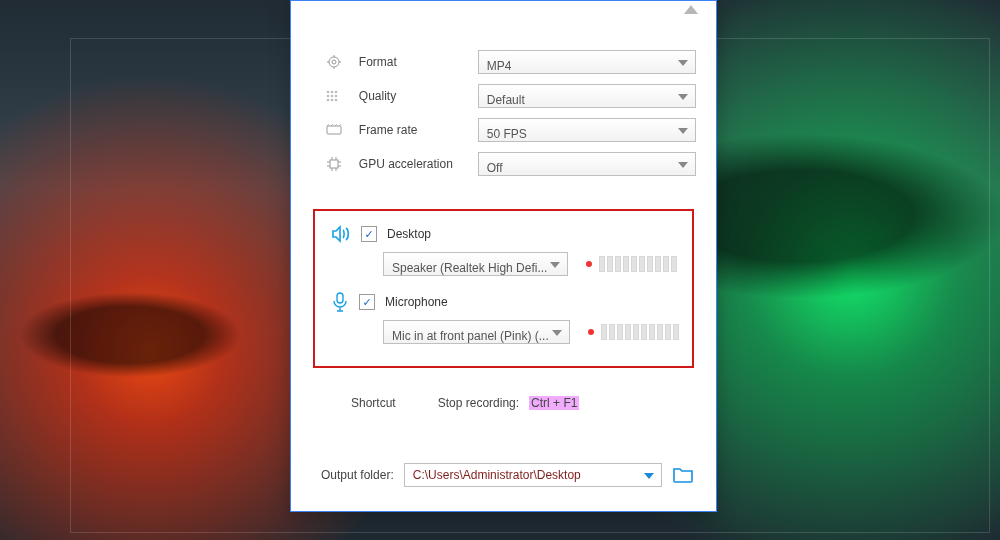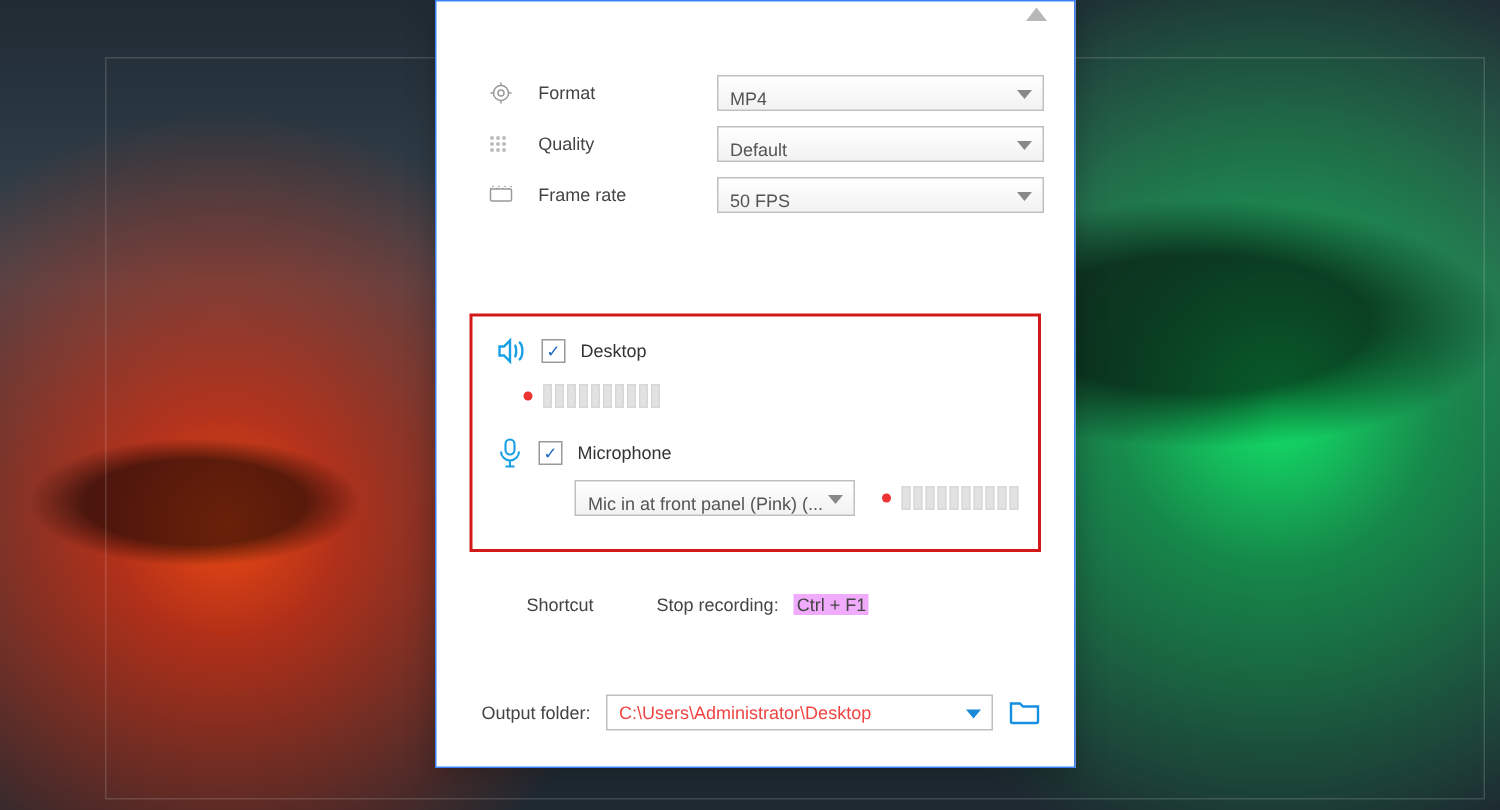--- a/index.html
+++ b/index.html
@@ -29,21 +29,21 @@
   .arow2{display:flex;align-items:center;height:30px;margin:2px 0 10px 0}
   .arow2 .sel{width:170px;margin-left:52px}
   .meter{margin-left:18px;display:flex;align-items:center;gap:3px}
   .dot{width:6px;height:6px;border-radius:50%;background:#e33}
   .bars{display:flex;gap:2px;margin-left:4px}
   .bars i{display:block;width:4px;height:14px;background:#e2e2e2;border:1px solid #d7d7d7}
   .shortcut{position:absolute;left:60px;top:395px;display:flex;align-items:center;gap:42px;color:#444}
   .hl{background:#f0abfc;padding:0 2px}
   .out{position:absolute;left:30px;bottom:24px;right:22px;display:flex;align-items:center;gap:10px}
   .out .lbl2{color:#444}
-  .pathsel{position:relative;flex:1;height:22px;border:1px solid #bfbfbf;background:#fff;display:flex;align-items:center;padding:0 22px 0 8px;color:#ef4444;cursor:pointer}
+  .pathsel{position:relative;flex:1;height:22px;border:1px solid #bfbfbf;background:#fff;display:flex;align-items:center;padding:0 22px 0 8px;color:#7f1d1d;cursor:pointer}
   .pathsel::after{content:"";position:absolute;right:7px;top:9px;border-left:5px solid transparent;border-right:5px solid transparent;border-top:6px solid #1989d8}
   .folder{color:#1590e0;cursor:pointer}
   svg{display:block}
 </style>
 </head>
 <body>
 
 <div class="bg"></div>
 <div class="frame"></div>
 
@@ -88,34 +88,49 @@
         <svg width="16" height="14" viewBox="0 0 16 14" fill="none" stroke="#999" stroke-width="1">
             <rect x="1" y="3" width="14" height="8" rx="1"></rect>
             <path d="M1 3l2-2M5 3l2-2M9 3l2-2M13 3l2-2" stroke-dasharray="1 1"></path>
           </svg>
       </span>
       <span class="lbl">Frame rate</span>
       <div class="sel">
           <span class="sval">50 FPS</span>
         </div>
     </div>
+    <div class="row">
+      <span class="ic">
+        <svg width="16" height="16" viewBox="0 0 16 16" fill="none" stroke="#999" stroke-width="1">
+            <rect x="4" y="4" width="8" height="8"></rect>
+            <path d="M6 1v3M10 1v3M6 12v3M10 12v3M1 6h3M1 10h3M12 6h3M12 10h3"></path>
+          </svg>
+      </span>
+      <span class="lbl">GPU acceleration</span>
+      <div class="sel">
+          <span class="sval">Off</span>
+        </div>
+    </div>
   </div>
 
   <div class="audio">
     <div class="arow1">
       <span class="spk">
         <svg width="20" height="18" viewBox="0 0 20 18" fill="none" stroke="#17a0e6" stroke-width="1.6">
             <path d="M2 6h3l4-4v14l-4-4H2z" fill="none"></path>
             <path d="M12 5c1.5 1 1.5 7 0 8M15 3c3 2 3 10 0 12"></path>
           </svg>
       </span>
       <span class="cb">✓</span>
       <span>Desktop</span>
     </div>
     <div class="arow2">
+      <div class="sel">
+          <span class="sval">Speaker (Realtek High Defi...</span>
+        </div>
       <div class="meter">
         <span class="dot"></span>
         <span class="bars">
             <i></i>
             <i></i>
             <i></i>
             <i></i>
             <i></i>
             <i></i>
             <i></i>

